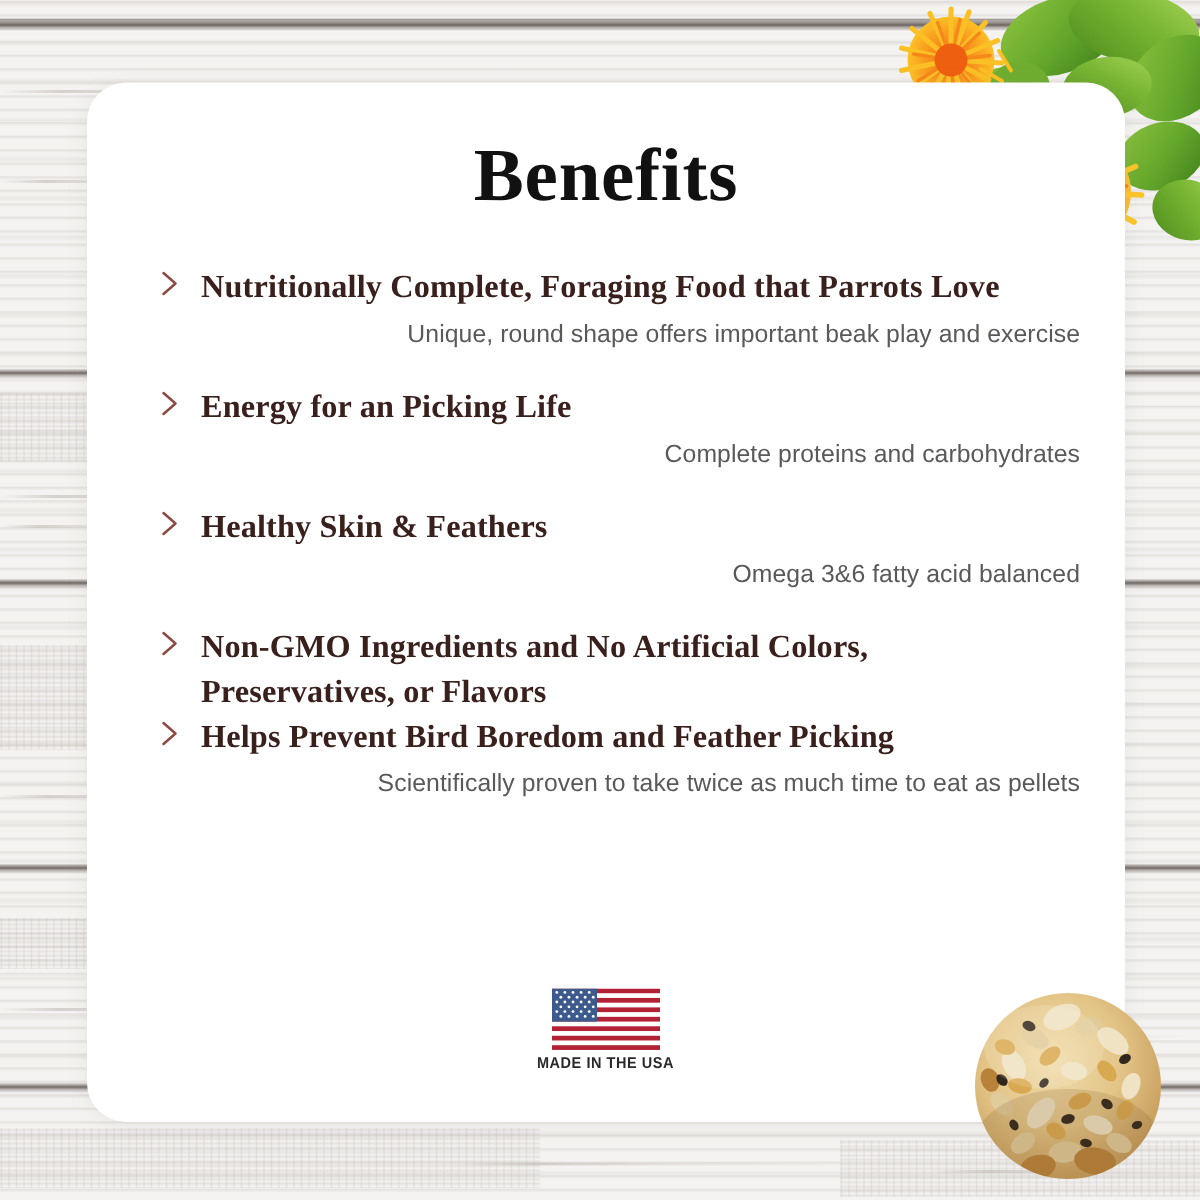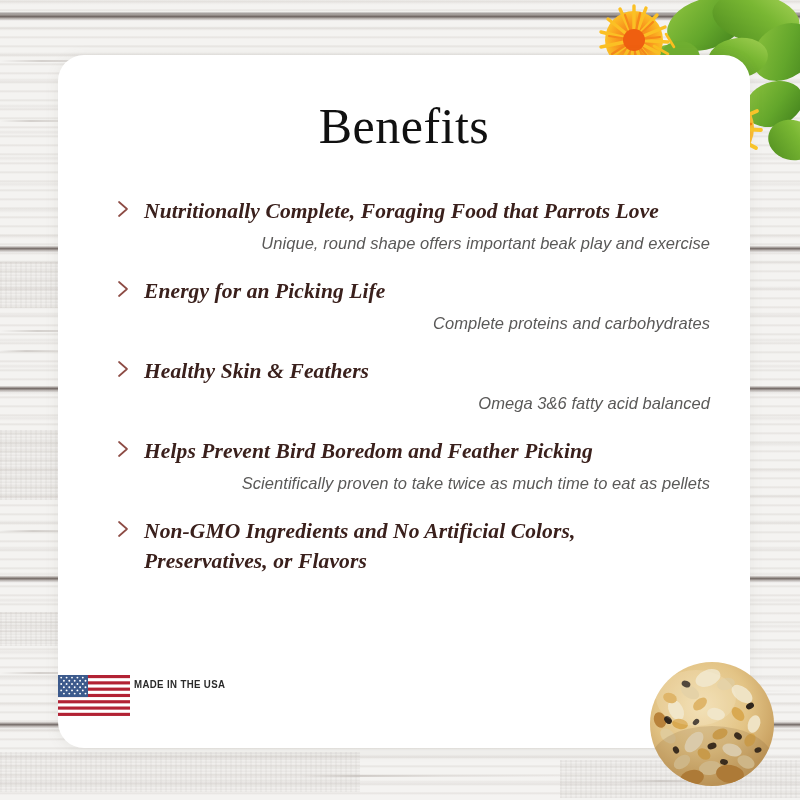--- a/index.html
+++ b/index.html
@@ -79,34 +79,33 @@
     top: 55px;
     width: 692px;
     height: 693px;
     background: #ffffff;
     border-radius: 26px;
     box-shadow: 0 2px 14px rgba(120,115,110,0.10);
   }
 
   #card-title {
     margin: 0;
-    padding-top: 42px;
+    padding-top: 32px;
     text-align: center;
     font-family: "Liberation Serif", "DejaVu Serif", serif;
-    font-weight: normal;
+    font-weight: bold;
     font-size: 50px;
     letter-spacing: 0.5px;
     color: #111111;
   }
 
   #benefits-list {
-    margin: 16px;
+    margin: 6px;
     padding: 26px 0 0 0;
     list-style: none;
-    font-style: italic;
   }
   .benefit-item {
     position: relative;
     padding-left: 70px;
     padding-right: 24px;
     margin-bottom: 23px;
   }
   .benefit-item.last { margin-bottom: 0; }
 
   .chevron-icon {
@@ -135,23 +134,24 @@
     line-height: 1.3;
     color: #5a5958;
     letter-spacing: 0.05px;
     text-align: right;
   }
 
   
   #made-in-usa-badge {
     position: absolute;
     left: 0; right: 0;
-    top: 620px;
+    top: 604px;
     display: flex;
-    flex-direction: row;
+    flex-direction: column;
+    align-items: center;
   }
   #usa-flag-icon {
     width: 72px;
     height: 41px;
     display: block;
   }
   #made-in-usa-label {
     margin-top: 3px;
     font-family: "Liberation Sans", sans-serif;
     font-weight: bold;
@@ -360,37 +360,37 @@
     <li class="benefit-item">
       <span class="chevron-icon">
         <svg width="14" height="18" viewBox="0 0 14 18" fill="none" xmlns="http://www.w3.org/2000/svg">
           <path d="M3 2 L11 9 L3 16" stroke="currentColor" stroke-width="1.7" stroke-linecap="round" stroke-linejoin="round"></path>
         </svg>
       </span>
       <p class="benefit-heading">Healthy Skin &amp; Feathers</p>
       <p class="benefit-sub">Omega 3&amp;6 fatty acid balanced</p>
     </li>
 
+    <li class="benefit-item last">
+      <span class="chevron-icon">
+        <svg width="14" height="18" viewBox="0 0 14 18" fill="none" xmlns="http://www.w3.org/2000/svg">
+          <path d="M3 2 L11 9 L3 16" stroke="currentColor" stroke-width="1.7" stroke-linecap="round" stroke-linejoin="round"></path>
+        </svg>
+      </span>
+      <p class="benefit-heading" style="max-width:470px;">Non-GMO Ingredients and No Artificial Colors, Preservatives, or Flavors</p>
+    </li>
+
     <li class="benefit-item">
       <span class="chevron-icon">
         <svg width="14" height="18" viewBox="0 0 14 18" fill="none" xmlns="http://www.w3.org/2000/svg">
           <path d="M3 2 L11 9 L3 16" stroke="currentColor" stroke-width="1.7" stroke-linecap="round" stroke-linejoin="round"></path>
         </svg>
       </span>
       <p class="benefit-heading">Helps Prevent Bird Boredom and Feather Picking</p>
       <p class="benefit-sub">Scientifically proven to take twice as much time to eat as pellets</p>
-    </li>
-
-    <li class="benefit-item last">
-      <span class="chevron-icon">
-        <svg width="14" height="18" viewBox="0 0 14 18" fill="none" xmlns="http://www.w3.org/2000/svg">
-          <path d="M3 2 L11 9 L3 16" stroke="currentColor" stroke-width="1.7" stroke-linecap="round" stroke-linejoin="round"></path>
-        </svg>
-      </span>
-      <p class="benefit-heading" style="max-width:470px;">Non-GMO Ingredients and No Artificial Colors, Preservatives, or Flavors</p>
     </li>
 
   </ul>
 
   <div id="made-in-usa-badge">
     <svg id="usa-flag-icon" viewBox="0 0 72 41" xmlns="http://www.w3.org/2000/svg">
       <rect x="0" y="0" width="72" height="41" fill="#ffffff"></rect>
       <g fill="#b22234">
         <rect x="0" y="0" width="72" height="3.15"></rect>
         <rect x="0" y="6.3" width="72" height="3.15"></rect>

